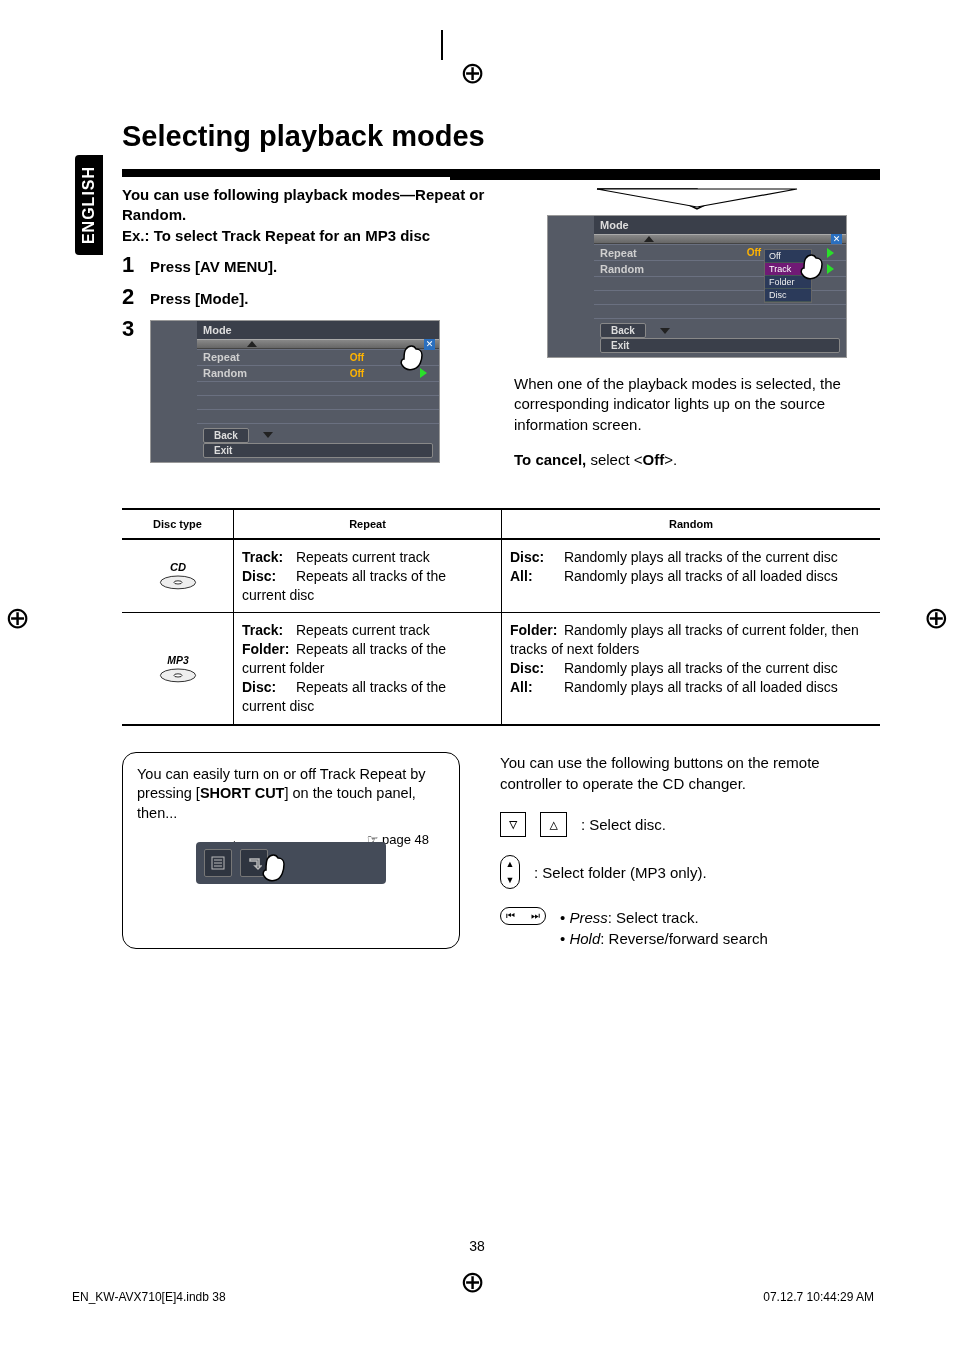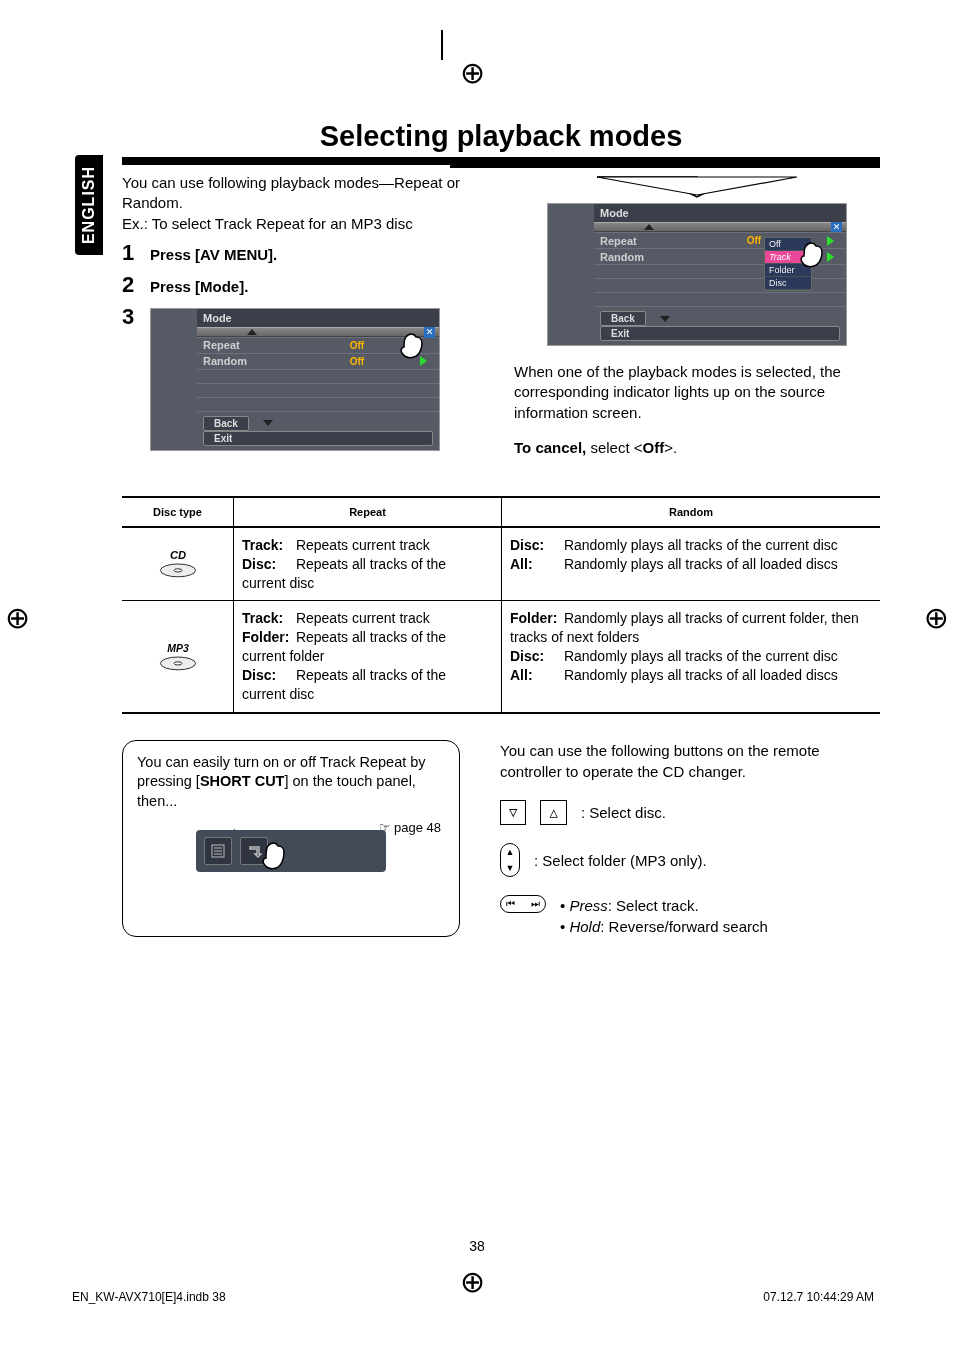--- a/index.html
+++ b/index.html
@@ -12,28 +12,28 @@
   .reg-top { top: 55px; left: 460px; }
   .reg-left { top: 600px; left: 5px; }
   .reg-right { top: 600px; right: 5px; }
   .reg-bottom { bottom: 55px; left: 460px; }
 
   .content { position: absolute; top: 120px; left: 80px; width: 800px; }
 
   .lang-tab { position: absolute; top: 155px; left: 75px; width: 28px; height: 100px; background: #000; border-radius: 4px 0 0 4px; display: flex; align-items: center; justify-content: center; }
   .lang-tab span { transform: rotate(-90deg); color: #fff; font-weight: 600; font-size: 16px; letter-spacing: 1px; white-space: nowrap; }
 
-  .heading { font-size: 29px; font-weight: 700; font-stretch: condensed; margin-bottom: 4px; margin-left: 42px; text-align: center; }
+  .heading { font-size: 29px; font-weight: 700; font-stretch: condensed; margin-bottom: 16px; margin-left: 42px; }
   .head-rule { margin-left: 42px; height: 8px; background: #000; position: relative; margin-bottom: 8px; }
   .head-rule::after { content: ""; position: absolute; right: 0; top: 8px; width: 430px; height: 3px; background: #000; }
 
   .cols { display: flex; gap: 26px; margin-left: 42px; }
   .col { flex: 1; }
 
-  .body-text { font-size: 15px; line-height: 1.35; font-stretch: condensed; }
+  .body-text { font-size: 15px; line-height: 1.35; font-stretch: condensed; font-weight: bold; }
   .step { display: flex; align-items: baseline; gap: 10px; margin-top: 6px; }
   .step-num { font-size: 22px; font-weight: 900; width: 18px; }
   .step-text { font-size: 15px; font-weight: 700; font-stretch: condensed; }
 
   
   .screen { width: 290px; background: #555a65; border: 1px solid #999; font-size: 11px; color: #ccc; margin-top: 4px; padding-left: 46px; }
   .scr-title { background: #3a3f4a; color: #ddd; font-weight: 700; padding: 3px 6px; font-size: 11px; }
   .scr-ruler { height: 10px; background: linear-gradient(#888,#666); border-top: 1px solid #aaa; border-bottom: 1px solid #444; position: relative; }
   .scr-ruler .arrow-up { position: absolute; left: 50px; top: 1px; width: 0; height: 0; border-left: 5px solid transparent; border-right: 5px solid transparent; border-bottom: 6px solid #222; }
   .scr-close { position: absolute; right: 4px; top: -1px; width: 11px; height: 11px; background: #2a6fbf; color: #fff; font-size: 9px; text-align: center; line-height: 11px; }
@@ -43,21 +43,21 @@
   .scr-row .val { flex: 0 0 80px; text-align: center; color: #ffb400; font-weight: 700; font-size: 10px; }
   .scr-row .chev { width: 0; height: 0; border-top: 5px solid transparent; border-bottom: 5px solid transparent; border-left: 7px solid #2adf2a; margin-left: auto; margin-right: 12px; }
   .scr-row.empty { height: 14px; }
   .scr-foot { display: flex; justify-content: space-between; padding: 4px 6px; border-top: 1px solid #6a7080; flex-direction: column; }
   .scr-btn { background: #3a3f4a; border: 1px solid #888; border-radius: 2px; color: #ddd; font-size: 10px; font-weight: 700; padding: 1px 10px; }
   .scr-foot .arrow-down { margin-left: 8px; align-self: center; width: 0; height: 0; border-left: 5px solid transparent; border-right: 5px solid transparent; border-top: 6px solid #222; }
 
   
   .dropdown { position: absolute; right: 34px; top: 5px; width: 48px; background: #2b3a5a; border: 1px solid #666; font-size: 9px; color: #eee; }
   .dropdown div { padding: 1px 4px; border-bottom: 1px solid #455; }
-  .dropdown .sel { background: #ec4899; color: #fff; font-style: italic; }
+  .dropdown .sel { background: #701a75; color: #fff; }
 
   .note { margin-top: 16px; font-size: 15px; line-height: 1.35; font-stretch: condensed; }
   .cancel-line { margin-top: 16px; font-size: 15px; font-stretch: condensed; }
 
   
   .tbl { margin: 40px 42px 0 42px; border-top: 2px solid #000; border-bottom: 2px solid #000; width: 758px; }
   .tbl-head { display: flex; border-bottom: 2px solid #000; }
   .tbl-head div { font-weight: 700; font-size: 11px; text-align: center; padding: 8px 0; font-stretch: condensed; }
   .c1 { flex: 0 0 112px; border-right: 1px solid #000; }
   .c2 { flex: 0 0 268px; border-right: 1px solid #000; }
@@ -65,21 +65,21 @@
   .tbl-row { display: flex; border-bottom: 1px solid #000; }
   .tbl-row:last-child { border-bottom: none; }
   .cell { padding: 8px 8px; font-size: 14px; line-height: 1.35; font-stretch: condensed; }
   .cell .k { font-weight: 700; display: inline-block; min-width: 50px; }
   .icon-cell { display: flex; align-items: center; justify-content: center; }
   .disc-icon { width: 48px; height: 32px; }
 
   
   .shortcut-wrap { margin: 26px 0 0 42px; display: flex; gap: 40px; }
   .shortcut-box { width: 338px; border: 1px solid #000; border-radius: 14px; padding: 12px 14px 14px 14px; font-size: 14.5px; font-stretch: condensed; line-height: 1.35; position: relative; }
-  .page-ref { position: absolute; right: 18px; top: 78px; font-size: 13px; }
+  .page-ref { position: absolute; right: 30px; top: 78px; font-size: 13px; }
   .page-ref::before { content: "☞ "; }
   .toolbar { margin: 18px auto 0 auto; width: 190px; height: 42px; background: #444b58; border-radius: 4px; position: relative; display: flex; align-items: center; gap: 8px; padding: 0 8px; }
   .tb-btn { width: 28px; height: 28px; background: #2f3540; border: 1px solid #777; border-radius: 2px; display: flex; align-items: center; justify-content: center; color: #bbb; font-size: 14px; }
 
   .remote-col { flex: 1; font-size: 15px; line-height: 1.4; font-stretch: condensed; }
   .remote-row { display: flex; align-items: center; gap: 14px; margin-top: 18px; }
   .remote-btn { display: inline-block; padding: 2px 8px; border: 1px solid #000; font-family: monospace; font-size: 14px; }
   .remote-oval { width: 46px; height: 18px; border: 1px solid #000; border-radius: 10px; display: inline-flex; align-items: center; justify-content: space-between; padding: 0 5px; font-size: 10px; }
   .remote-vert { width: 20px; height: 34px; border: 1px solid #000; border-radius: 10px; display: inline-flex; flex-direction: column; align-items: center; justify-content: space-between; padding: 2px 0; font-size: 9px; }
 

